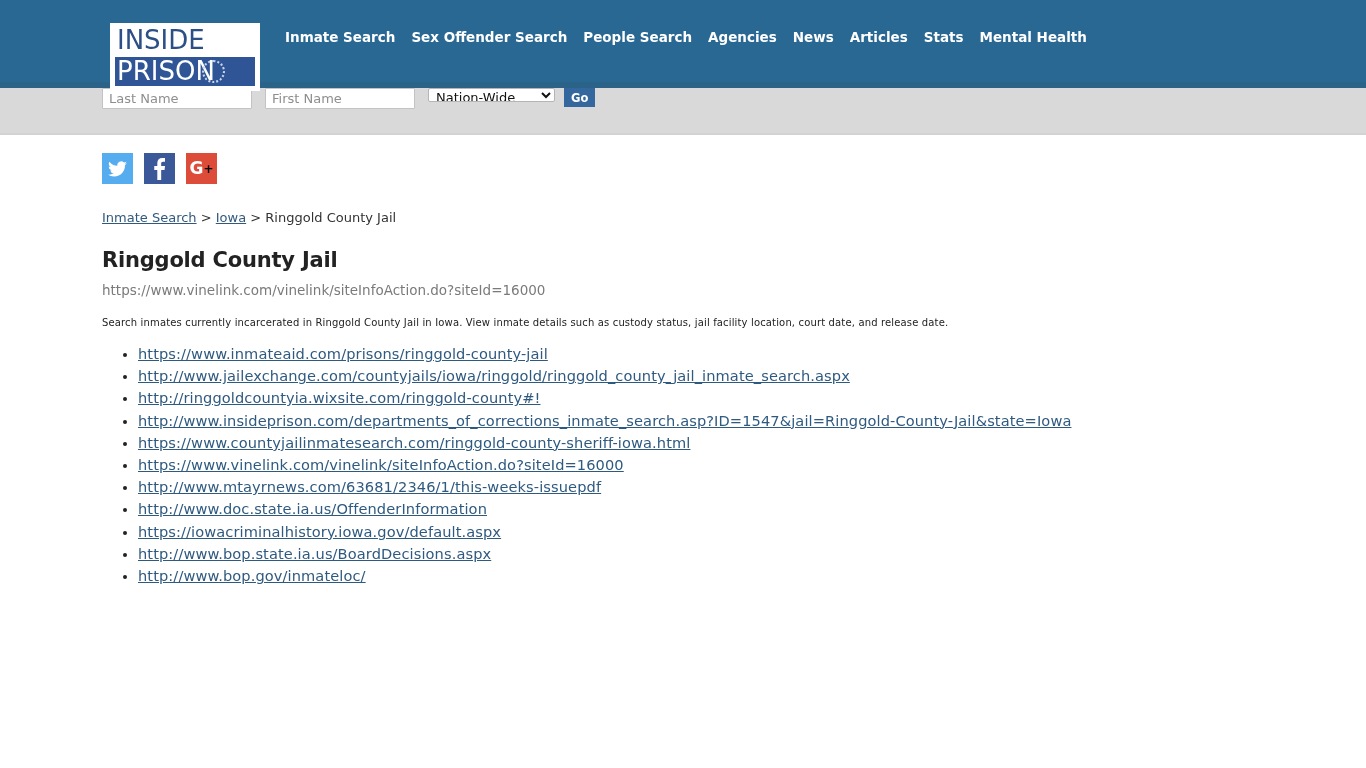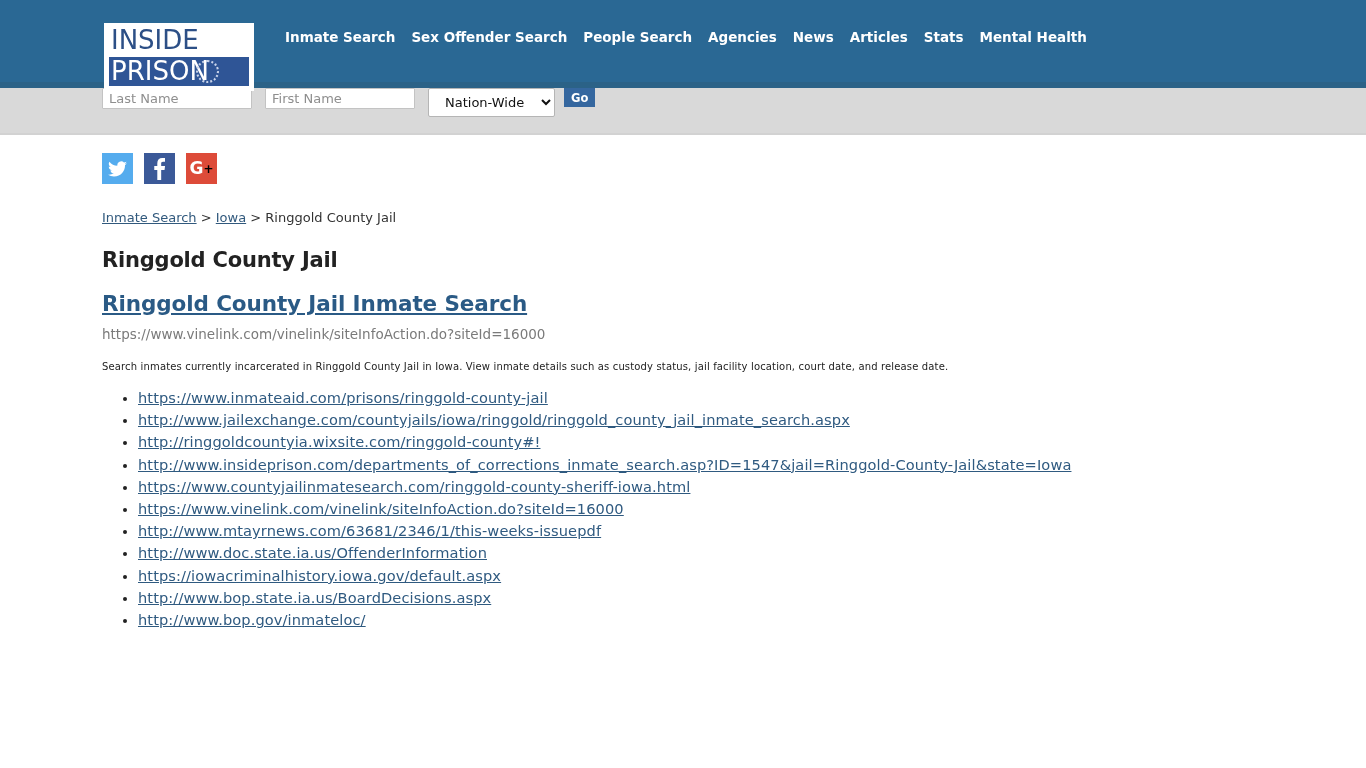--- a/index.html
+++ b/index.html
@@ -23,21 +23,21 @@
     box-sizing: border-box;
   }
   .header-inner {
     position: relative;
     height: 100%;
     display: flex;
     align-items: flex-start;
   }
   .logo {
     position: absolute;
-    left: 104px;
+    left: 110px;
     top: 23px;
     width: 150px;
     height: 68px;
     background: #ffffff;
     box-sizing: border-box;
     padding: 4px 5px 5px 5px;
     display: flex;
     flex-direction: column;
     justify-content: space-between;
   }
@@ -123,27 +123,27 @@
     font-size: 13px;
     color: #222;
     padding: 0 6px;
     box-sizing: border-box;
     margin-right: 13px;
     border-radius: 1px;
   }
   .search-input::placeholder { color: #8e8e8e; opacity: 1; }
   .search-select {
     width: 127px;
-    height: 29px;
+    height: 14px;
     border: 1px solid #b5b5b5;
     background: #ffffff;
     font-family: "DejaVu Sans", "Liberation Sans", sans-serif;
     font-size: 13px;
     color: #111;
-    padding: 0 12px;
+    padding: 0 3px;
     box-sizing: border-box;
     margin-right: 9px;
     border-radius: 2px;
   }
   .go-btn {
     background: #35679f;
     color: #ffffff;
     font-size: 11.5px;
     font-weight: bold;
     border: none;
@@ -323,21 +323,20 @@
         <span class="gp-plus">+</span>
     </div>
   </div>
 
   <div class="breadcrumb">
     <a href="#">Inmate Search</a><span class="sep"> &gt; </span><a href="#">Iowa</a><span class="sep"> &gt; </span><span>Ringgold County Jail</span>
   </div>
 
   <h1 class="page-title">Ringgold County Jail</h1>
 
-  <a class="main-link" href="#">Ringgold County Jail Inmate Search</a>
 
   <div class="url-sub">https://www.vinelink.com/vinelink/siteInfoAction.do?siteId=16000</div>
 
   <p class="desc">Search inmates currently incarcerated in Ringgold County Jail in Iowa. View inmate details such as custody status, jail facility location, court date, and release date.</p>
 
 
   <ul class="link-list">
     <li><a href="#">https://www.inmateaid.com/prisons/ringgold-county-jail</a></li>
     <li><a href="#">http://www.jailexchange.com/countyjails/iowa/ringgold/ringgold_county_jail_inmate_search.aspx</a></li>
     <li><a href="#">http://ringgoldcountyia.wixsite.com/ringgold-county#!</a></li>

